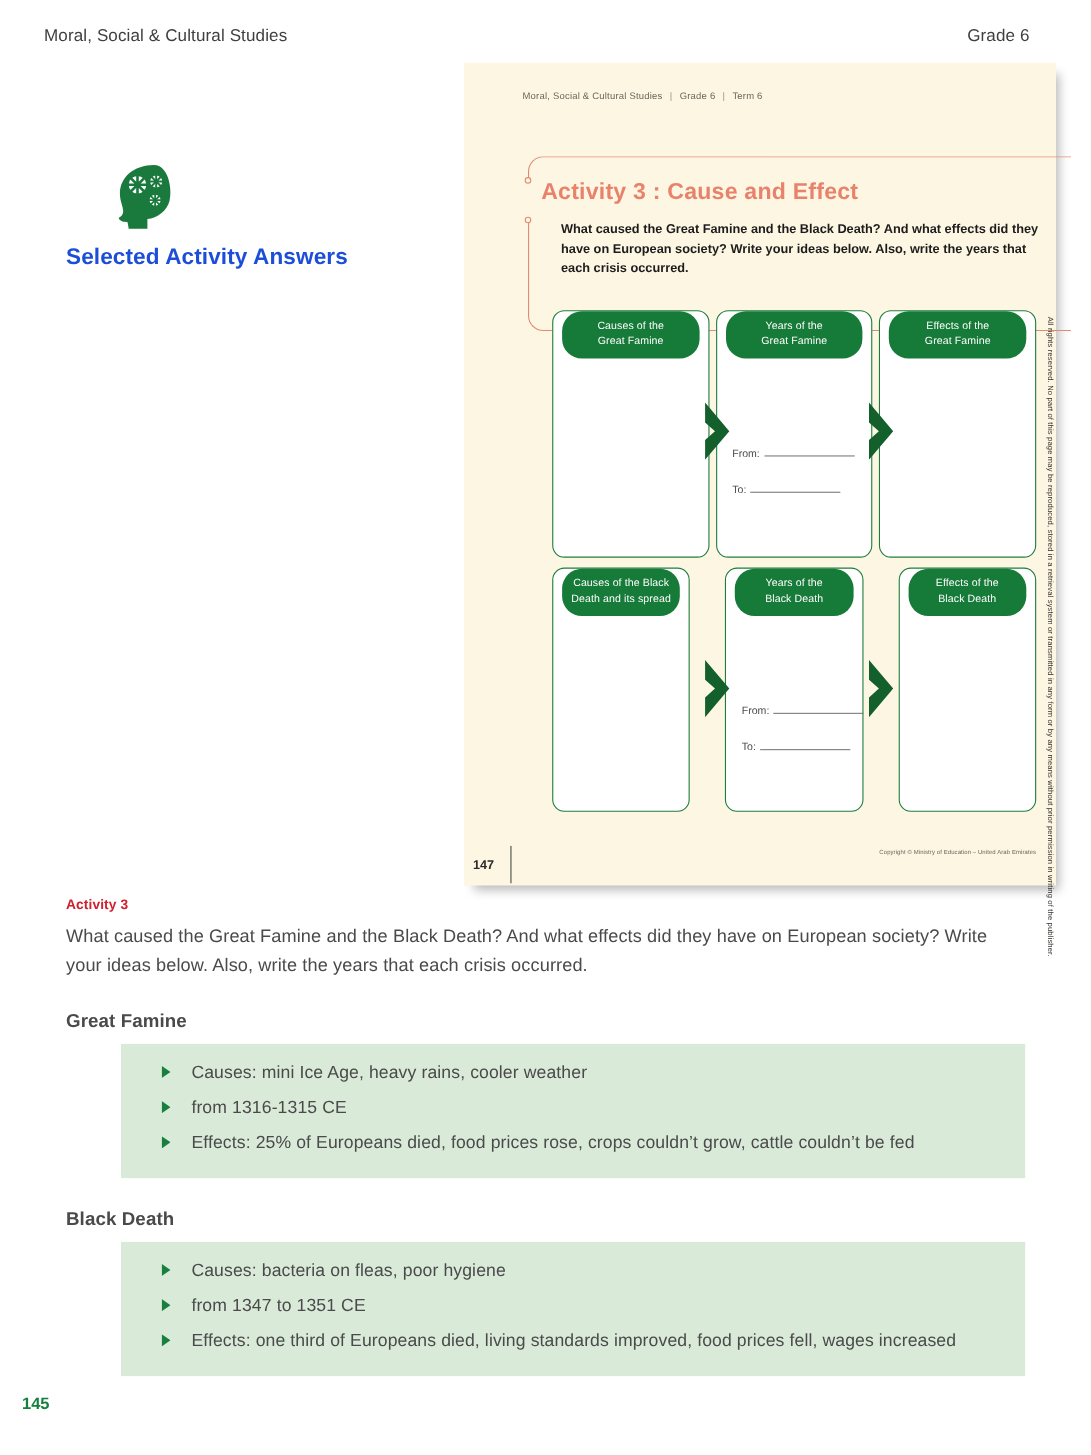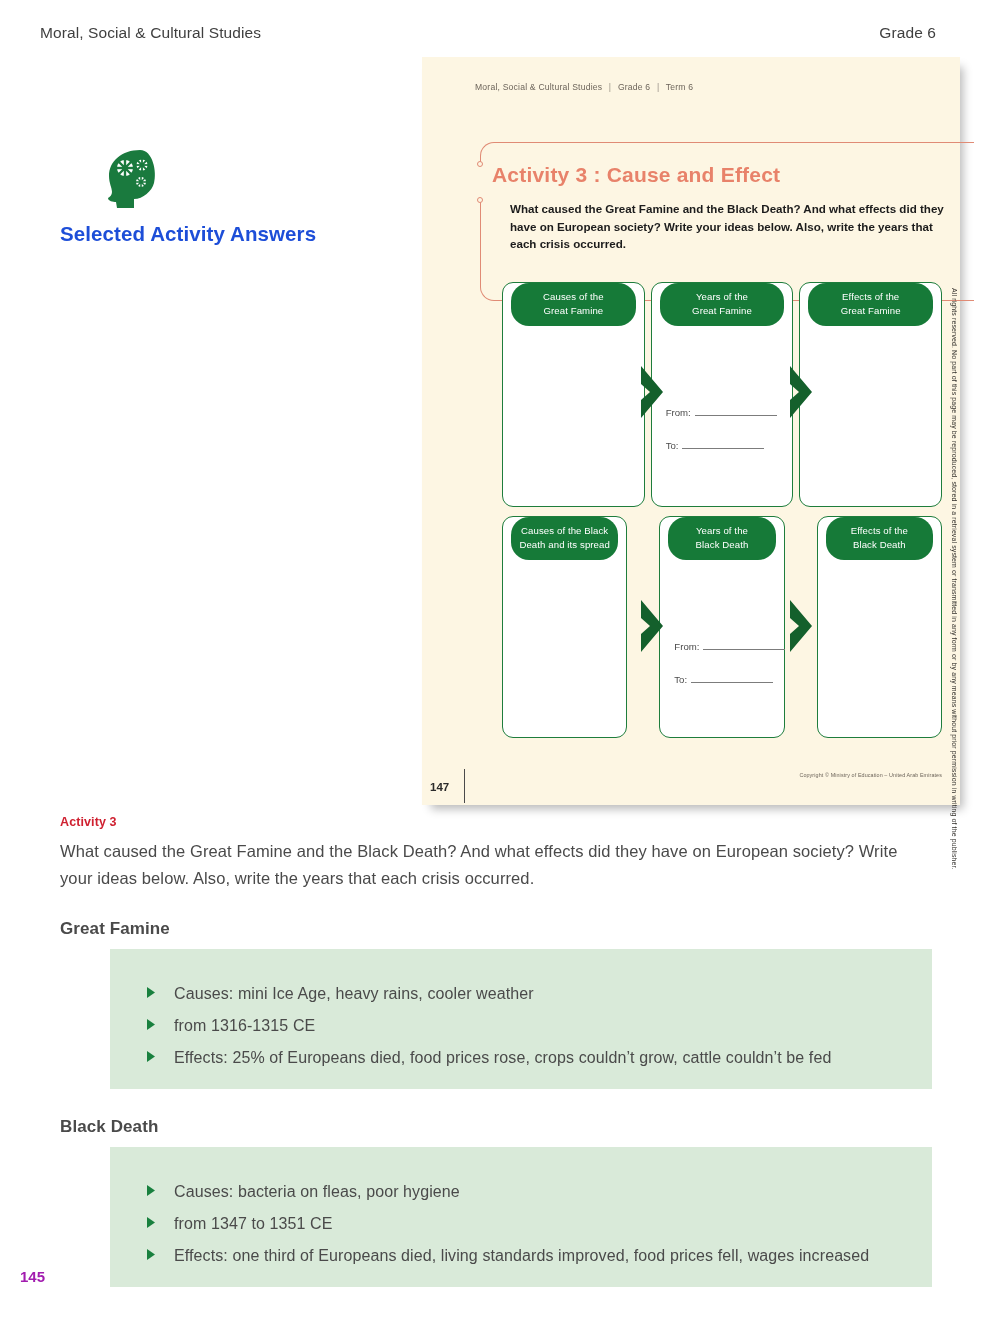--- a/index.html
+++ b/index.html
@@ -144,34 +144,34 @@
   .answer-question {
     margin-top: 9px; font-size: 16.5px; color: #4a4a4a;
     line-height: 1.62; letter-spacing: .1px;
   }
   .answer-heading {
     margin-top: 28px; font-size: 17px; font-weight: 700;
     color: #4a4a4a; letter-spacing: .1px;
   }
   .answer-box {
     margin-top: 10px; margin-left: 50px;
-    background: #d9ead9; padding: 32px 18px 18px 18px;
+    background: #d9ead9; padding: 14px 18px 18px 18px;
   }
   .ans-item { display: flex; align-items: flex-start; margin-bottom: 6px; }
   .ans-item:last-child { margin-bottom: 0; }
   .ans-arrow { width: 46px; flex: none; padding-top: 6px; }
   .ans-arrow svg { display: block; margin: 0 auto; }
   .ans-text {
     font-size: 16px; color: #4a4a4a; line-height: 1.62; letter-spacing: .1px;
   }
 
   
   .outer-pageno {
     position: absolute; left: 20px; bottom: 38px;
-    font-size: 15px; font-weight: 700; color: #a21caf;
+    font-size: 15px; font-weight: 700; color: #15803d;
   }
 </style>
 </head>
 <body>
 
 <div class="outer-header">
   <div class="subject">Moral, Social &amp; Cultural Studies</div>
   <div class="grade">Grade 6</div>
 </div>
 

